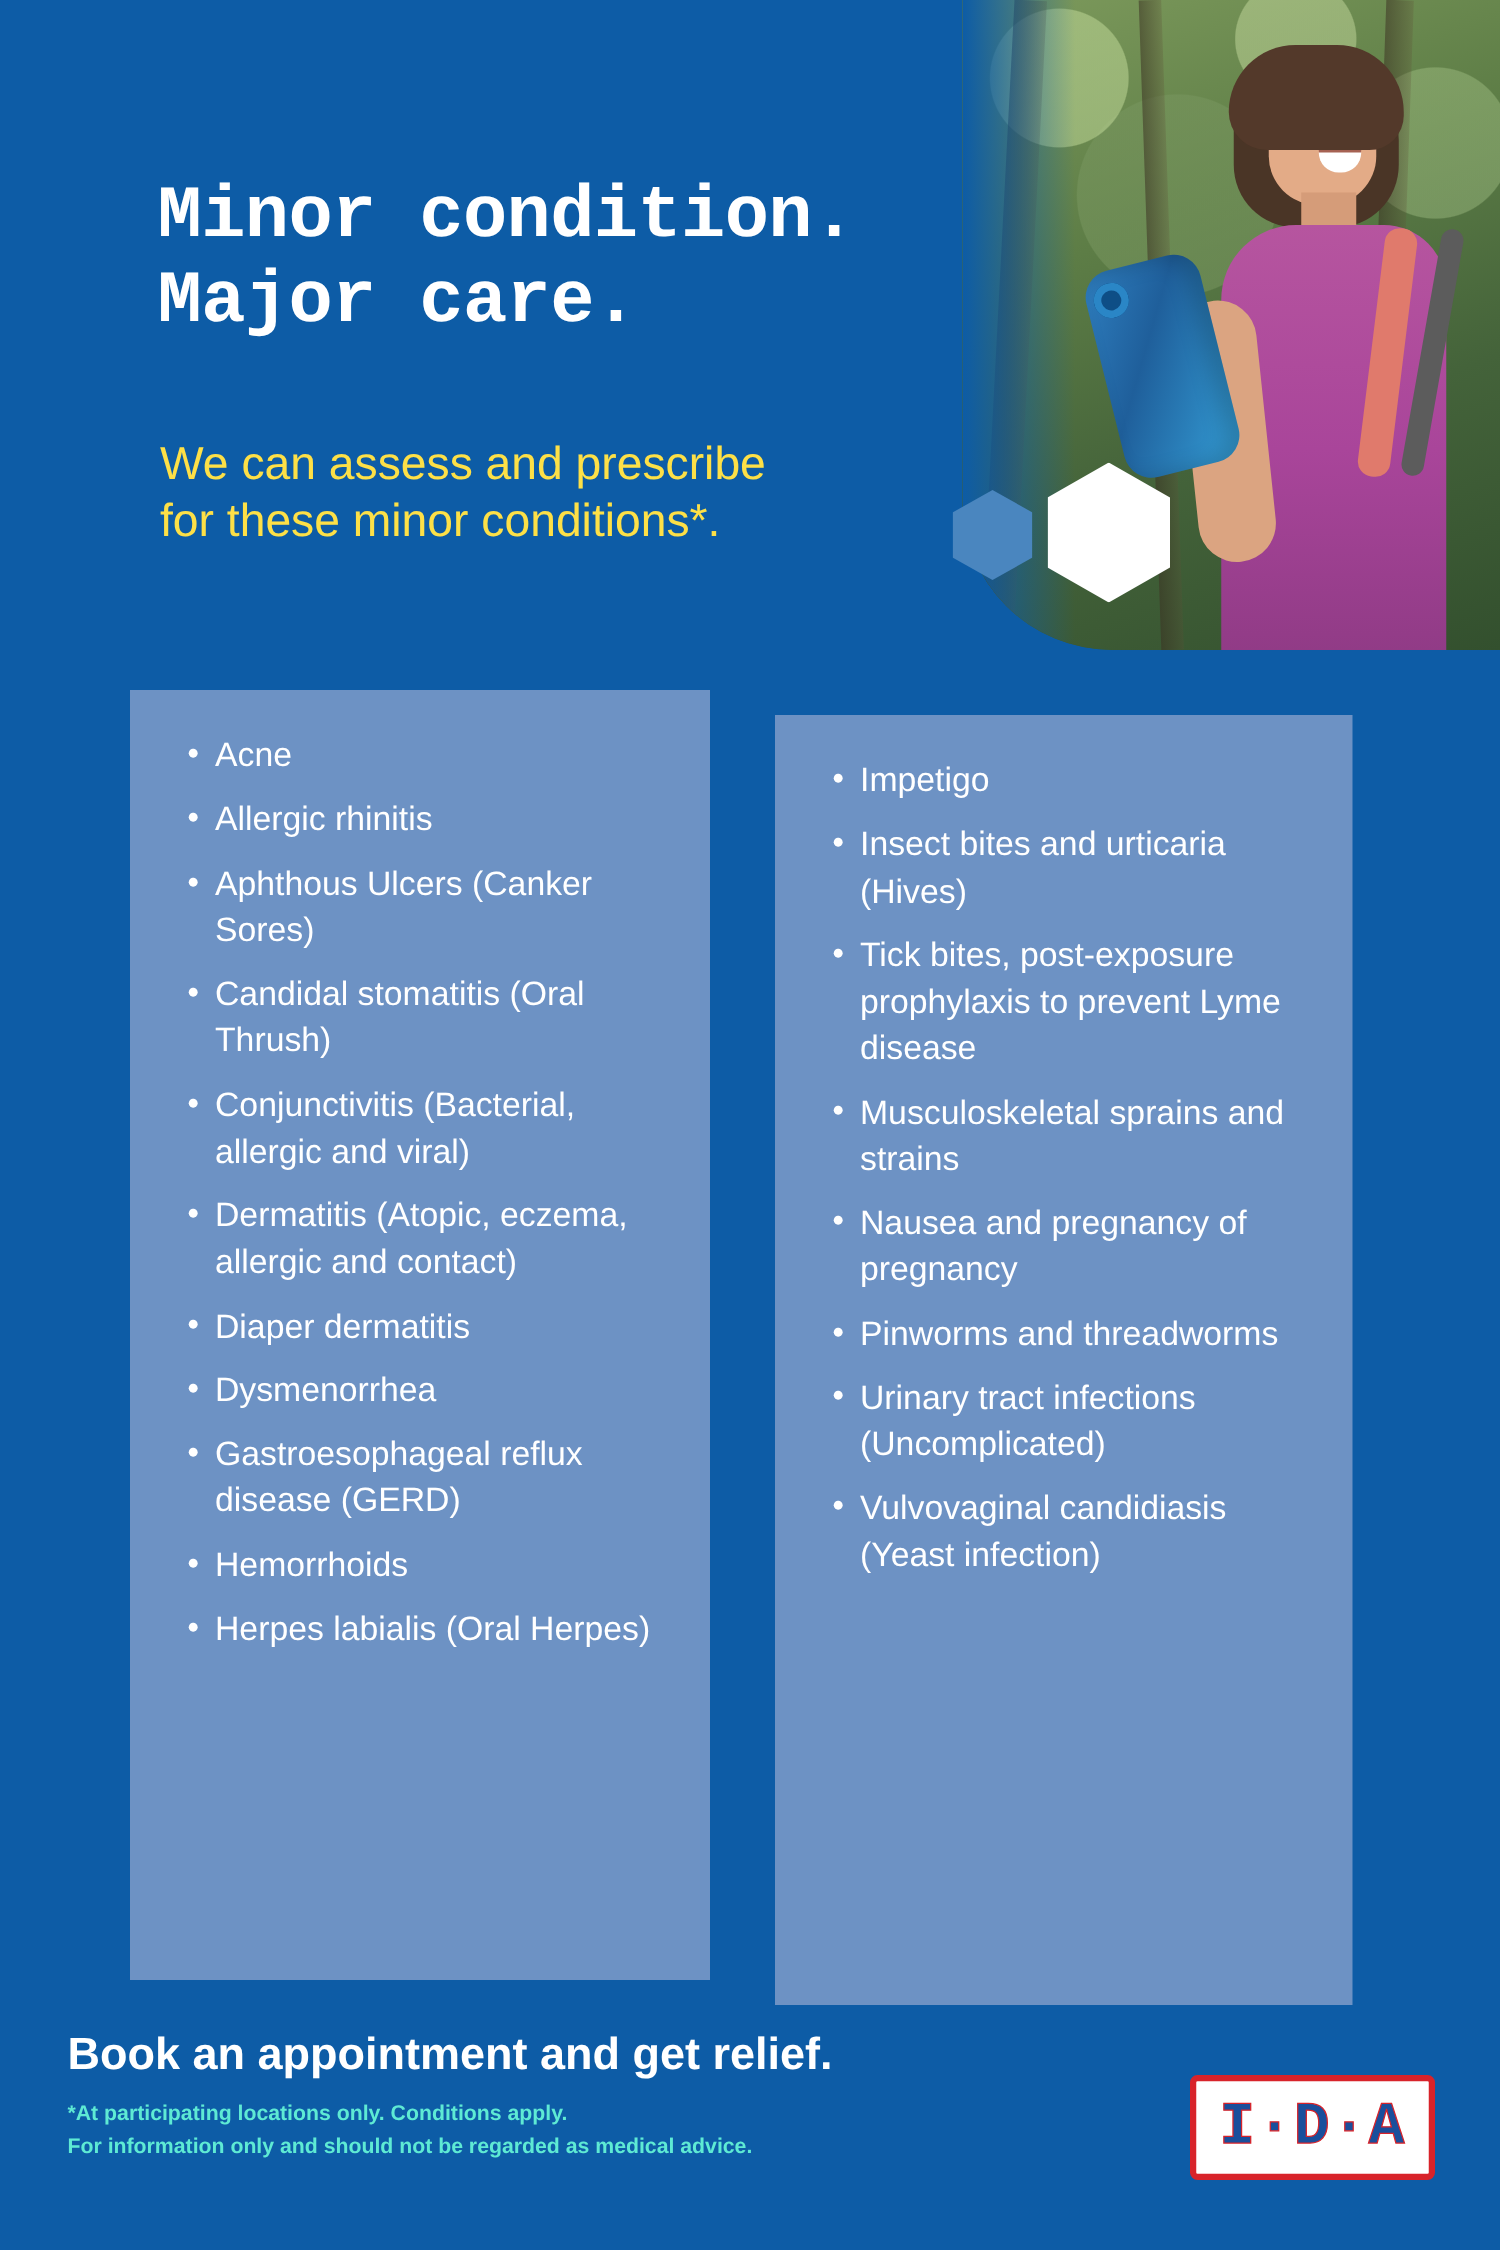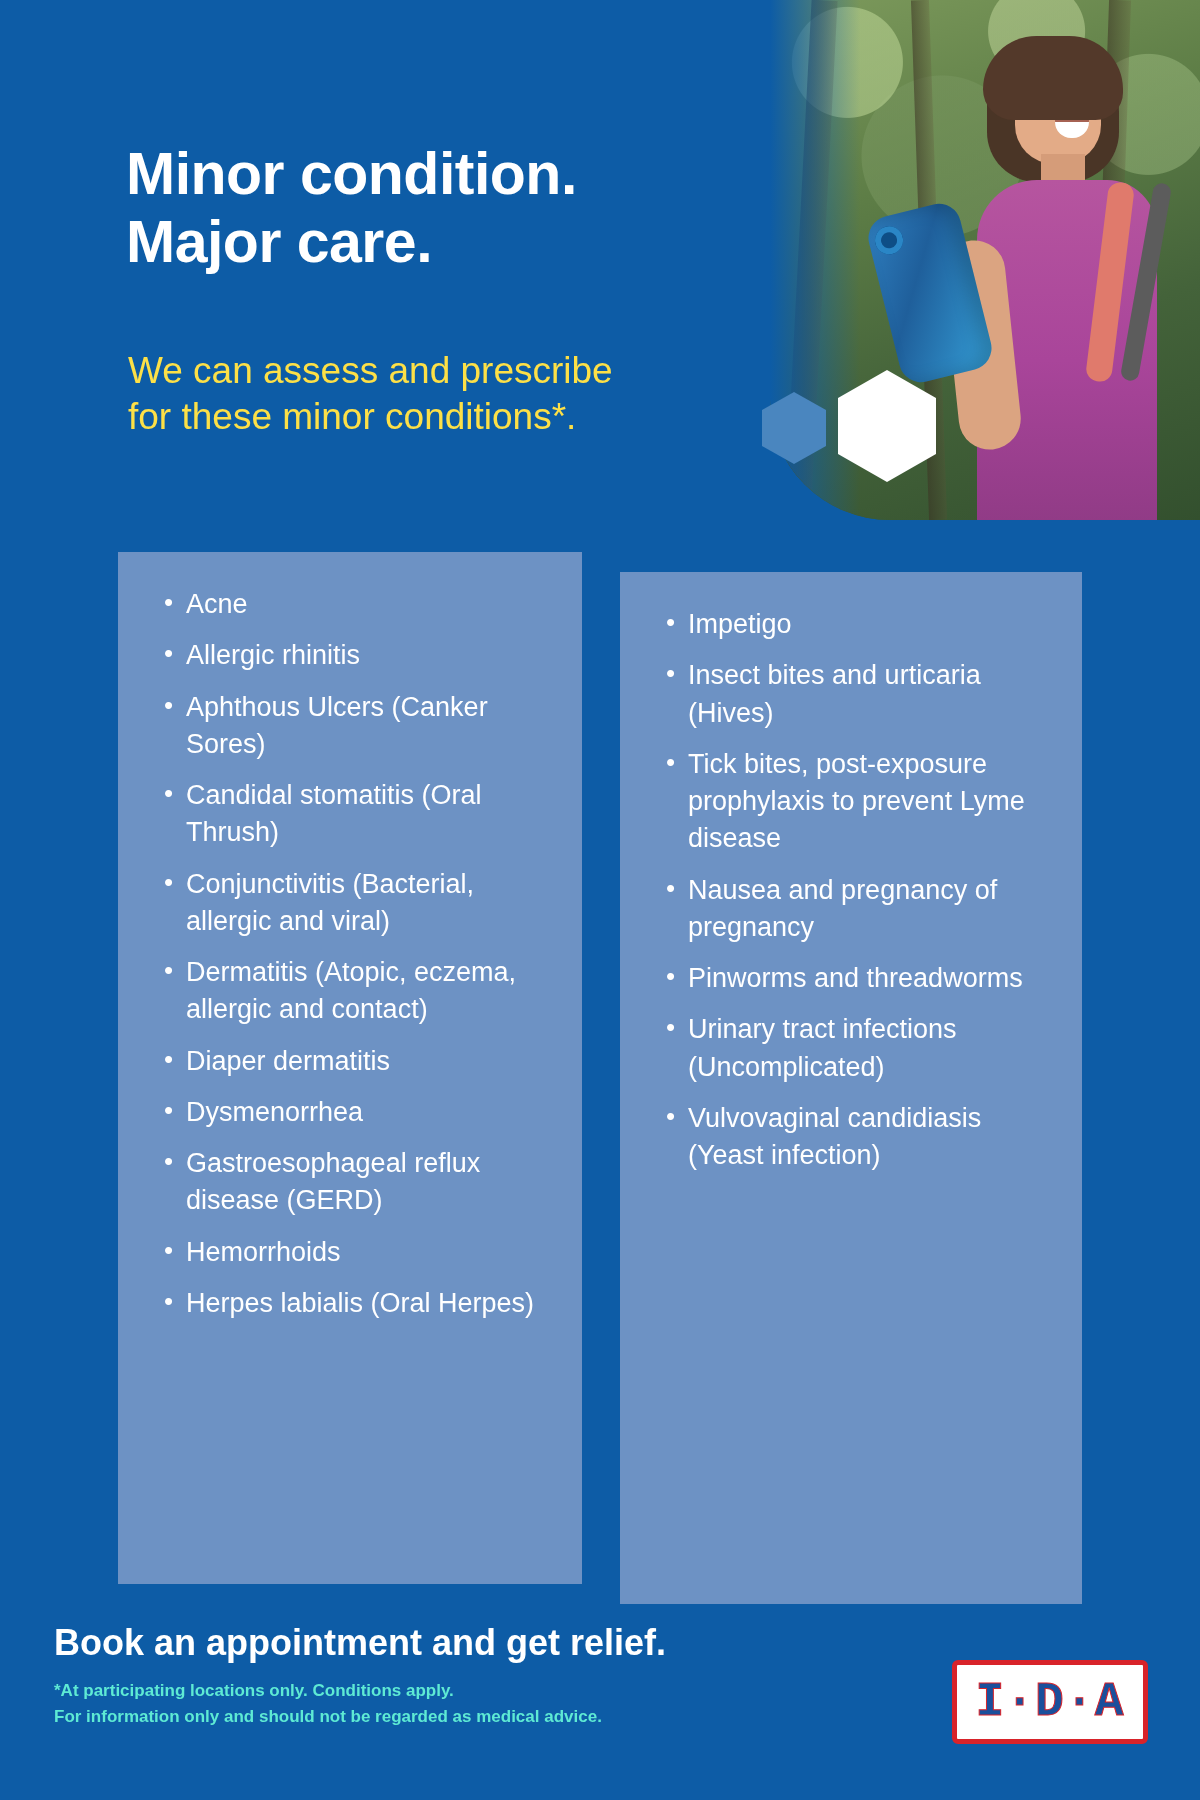--- a/index.html
+++ b/index.html
@@ -193,20 +193,21 @@
   .headline {
     position: absolute;
     left: 126px;
     top: 140px;
     width: 640px;
     color: #ffffff;
     font-size: 59px;
     line-height: 1.16;
     font-weight: bold;
     letter-spacing: -0.5px;
+    font-family: Liberation Mono, monospace;
   }
   .subhead {
     position: absolute;
     left: 128px;
     top: 348px;
     width: 620px;
     color: #fde047;
     font-size: 37px;
     line-height: 1.25;
     font-weight: 500;
@@ -214,21 +215,21 @@
 
   
   .panel {
     position: absolute;
     top: 552px;
     background: #6d92c4;
     padding: 34px 26px 26px 26px;
     box-sizing: border-box;
   }
   .panel.left {
-    left: 118px;
+    left: 104px;
     width: 464px;
     height: 1032px;
   }
   .panel.right {
     left: 620px;
     width: 462px;
     height: 1032px;
     margin-top: 20px;
   }
   .panel ul {
@@ -349,20 +350,21 @@
       <li>Hemorrhoids</li>
       <li>Herpes labialis (Oral Herpes)</li>
     </ul>
   </div>
 
   <div class="panel right">
     <ul>
       <li>Impetigo</li>
       <li>Insect bites and urticaria (Hives)</li>
       <li>Tick bites, post-exposure prophylaxis to prevent Lyme disease</li>
+      <li>Musculoskeletal sprains and strains</li>
       <li>Nausea and pregnancy of pregnancy</li>
       <li>Pinworms and threadworms</li>
       <li>Urinary tract infections (Uncomplicated)</li>
       <li>Vulvovaginal candidiasis (Yeast infection)</li>
     </ul>
   </div>
 
   <div class="cta">Book an appointment and get relief.</div>
 
   <div class="disclaimer">

